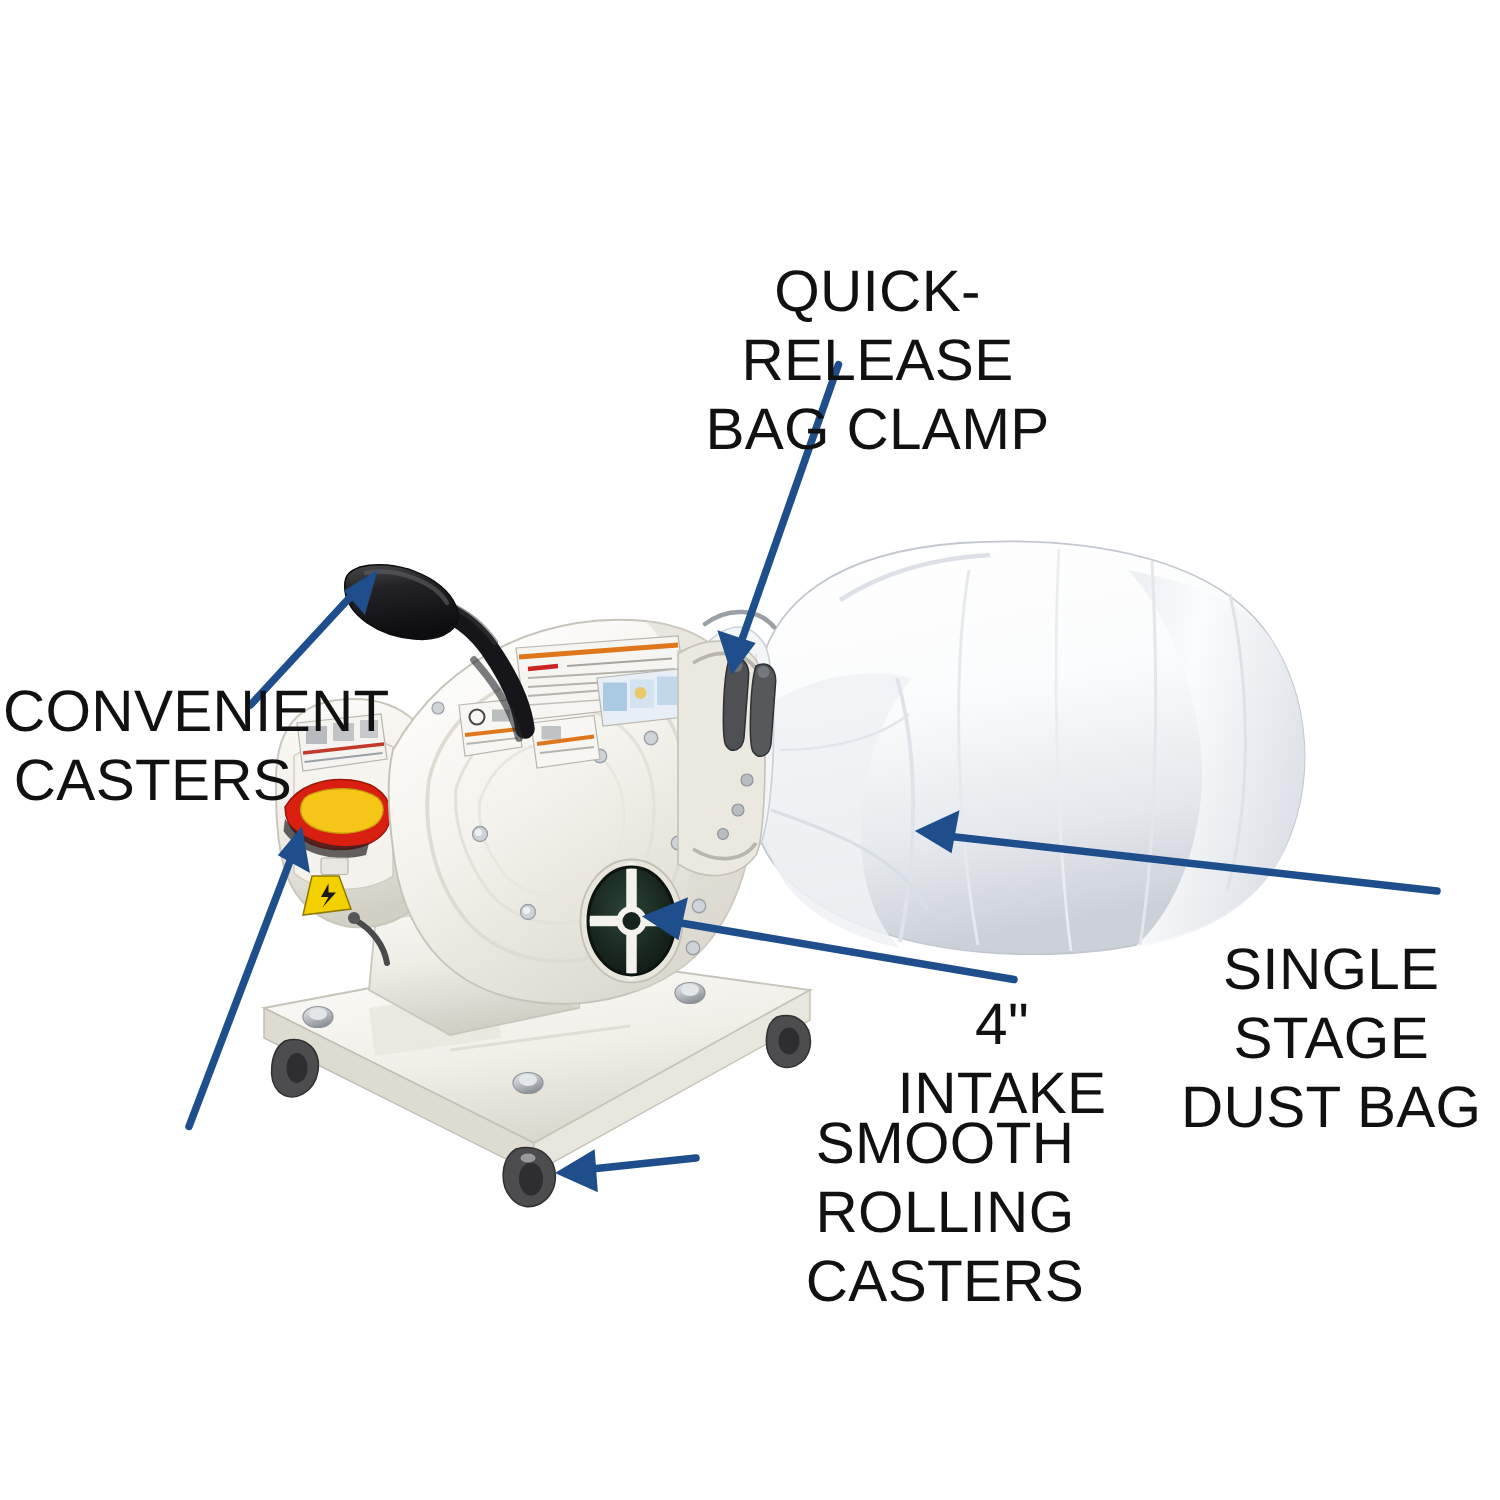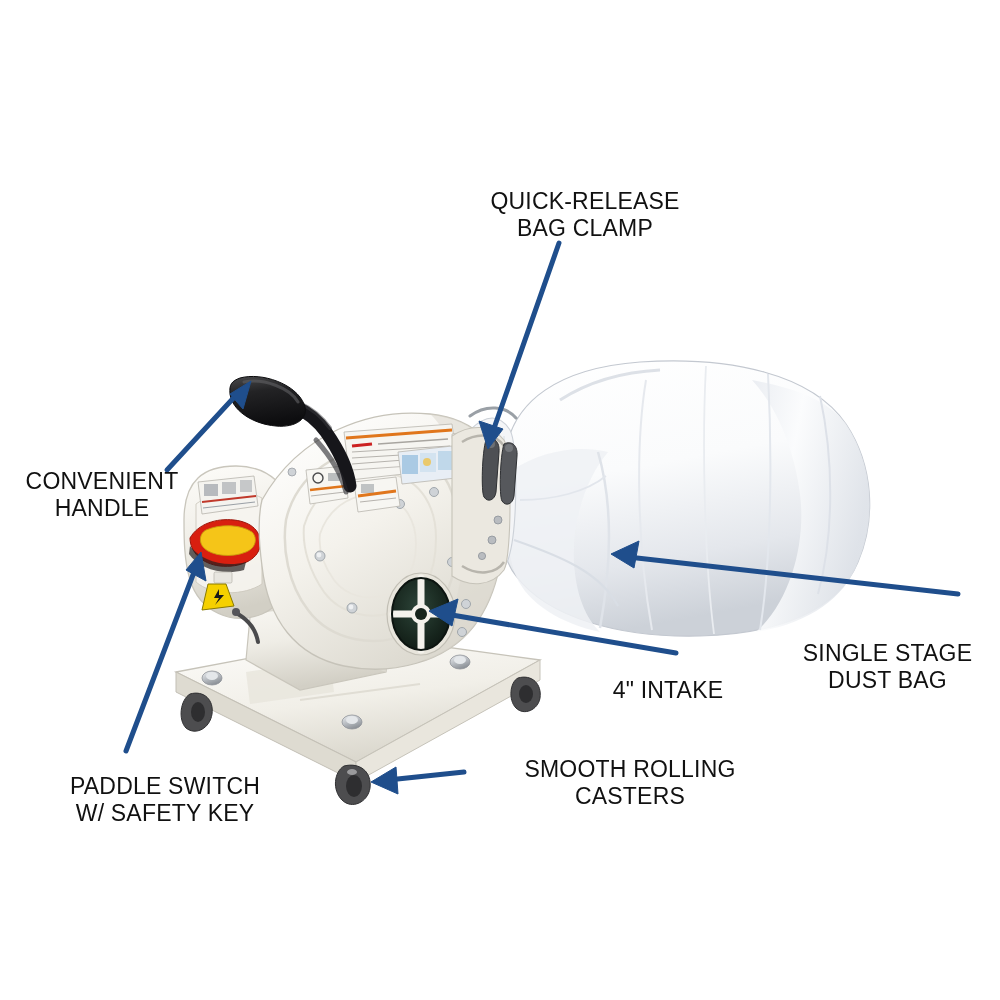--- a/index.html
+++ b/index.html
@@ -19,26 +19,25 @@
   #art {
     position: absolute;
     left: 0; top: 0;
     width: 1000px;
     height: 1000px;
   }
   .callout {
     position: absolute;
     color: #111111;
     font-family: "Liberation Sans", sans-serif;
-    font-size: 23px;
+    font-size: 39px;
     line-height: 1.18;
     letter-spacing: 0.2px;
     white-space: pre-line;
     font-weight: 400;
-    margin-top: 16px;
   }
   .c-center { text-align: center; }
 
   #lbl-bag-clamp  { left: 455px; top: 172px; width: 260px; }
   #lbl-handle     { left: 2px;   top: 452px; width: 200px; }
   #lbl-dust-bag   { left: 775px; top: 624px; width: 225px; }
   #lbl-intake     { left: 578px; top: 661px; width: 180px; }
   #lbl-paddle     { left: 30px;  top: 757px; width: 270px; }
   #lbl-casters    { left: 480px; top: 740px; width: 300px; }
 </style>
@@ -372,26 +371,24 @@
         <path d="M464,772 L388,780" stroke-width="5" fill="none" stroke-linecap="round"></path>
         <path d="M371,782 L396,767 L398,794 Z" stroke-width="1"></path>
       </g>
     </g>
   </svg>
 
   <div id="lbl-bag-clamp" class="callout c-center">QUICK-RELEASE
 BAG CLAMP</div>
 
   <div id="lbl-handle" class="callout c-center">CONVENIENT
-HANDLE</div>
+CASTERS</div>
 
   <div id="lbl-dust-bag" class="callout c-center">SINGLE STAGE
 DUST BAG</div>
 
   <div id="lbl-intake" class="callout c-center">4" INTAKE</div>
 
-  <div id="lbl-paddle" class="callout c-center">PADDLE SWITCH
-W/ SAFETY KEY</div>
 
   <div id="lbl-casters" class="callout c-center">SMOOTH ROLLING
 CASTERS</div>
 
 </div>
 
 </body></html>

